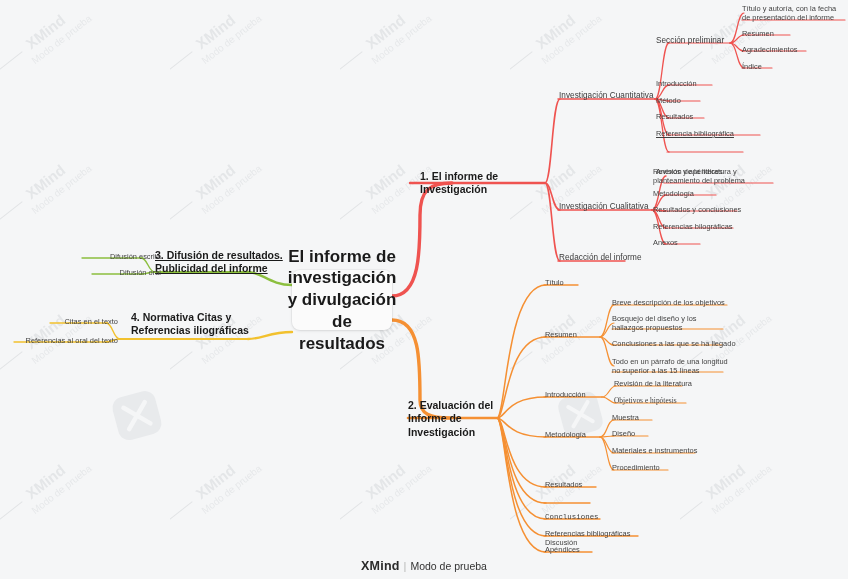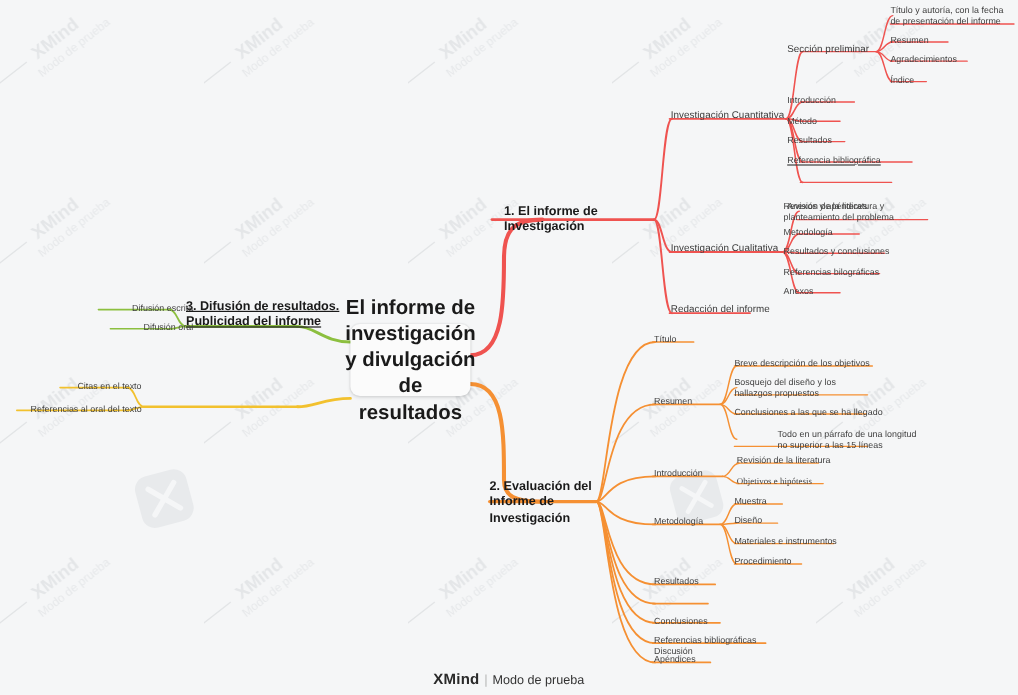--- a/index.html
+++ b/index.html
@@ -219,41 +219,42 @@
   <div class="node sub2" style="left:653px; top:238px; width:110px;">Anexos</div>
 
   <div class="node main-topic" style="left:408px; top:399px; width:122px;">2. Evaluación del Informe de Investigación</div>
 
   <div class="node sub2" style="left:545px; top:278px; width:90px;">Título</div>
   <div class="node sub2" style="left:545px; top:330px; width:90px;">Resumen</div>
   <div class="node sub2" style="left:545px; top:390px; width:90px;">Introducción</div>
   <div class="node sub2" style="left:545px; top:430px; width:90px;">Metodología</div>
   <div class="node sub2" style="left:545px; top:480px; width:90px;">Resultados</div>
   <div class="node sub2" style="left:545px; top:496px; width:90px;margin-top:42px;">Discusión</div>
-  <div class="node sub2" style="left:545px; top:513px; width:90px;">Conclusiones</div>
+  <div class="node sub2" style="left:545px; top:513px; width:90px;font-family:Liberation Mono, monospace;">Conclusiones</div>
   <div class="node sub2" style="left:545px; top:529px; width:110px;">Referencias bibliográficas</div>
   <div class="node sub2" style="left:545px; top:545px; width:90px;">Apéndices</div>
 
   <div class="node sub2" style="left:612px; top:298px; width:130px;">Breve descripción de los objetivos</div>
   <div class="node sub2" style="left:612px; top:314px; width:118px;">Bosquejo del diseño y los hallazgos propuestos</div>
   <div class="node sub2" style="left:612px; top:339px; width:130px;">Conclusiones a las que se ha llegado</div>
-  <div class="node sub2" style="left:648px; top:357px; width:120px;">Todo en un párrafo de una longitud no superior a las 15 líneas</div>
+  <div class="node sub2" style="left:612px; top:357px; width:120px;">Todo en un párrafo de una longitud no superior a las 15 líneas</div>
 
   <div class="node sub2" style="left:614px; top:379px; width:110px;">Revisión de la literatura</div>
   <div class="node sub2" style="left:614px; top:396px; width:110px;font-family:Liberation Serif, serif;">Objetivos e hipótesis</div>
 
   <div class="node sub2" style="left:612px; top:413px; width:100px;">Muestra</div>
   <div class="node sub2" style="left:612px; top:429px; width:100px;">Diseño</div>
   <div class="node sub2" style="left:612px; top:446px; width:120px;">Materiales e instrumentos</div>
   <div class="node sub2" style="left:612px; top:463px; width:100px;">Procedimiento</div>
 
   <div class="node main-topic" style="left:155px; top:249px; width:140px;text-decoration:underline;">3. Difusión de resultados. Publicidad del informe</div>
   <div class="node sub2" style="left:81px; top:252px; width:80px; text-align:right;">Difusión escrita</div>
   <div class="node sub2" style="left:81px; top:268px; width:80px; text-align:right;">Difusión oral</div>
 
+  <div class="node main-topic" style="left:131px; top:311px; width:140px;">4. Normativa Citas y Referencias iliográficas</div>
   <div class="node sub2" style="left:28px; top:317px; width:90px; text-align:right;">Citas en el texto</div>
   <div class="node sub2" style="left:8px; top:336px; width:110px; text-align:right;">Referencias al oral del texto</div>
 
   <div class="footer">
     <span class="brand">XMind</span><span class="sep">|</span><span class="mode">Modo de prueba</span>
   </div>
 
 </div>
 
 </body></html>

